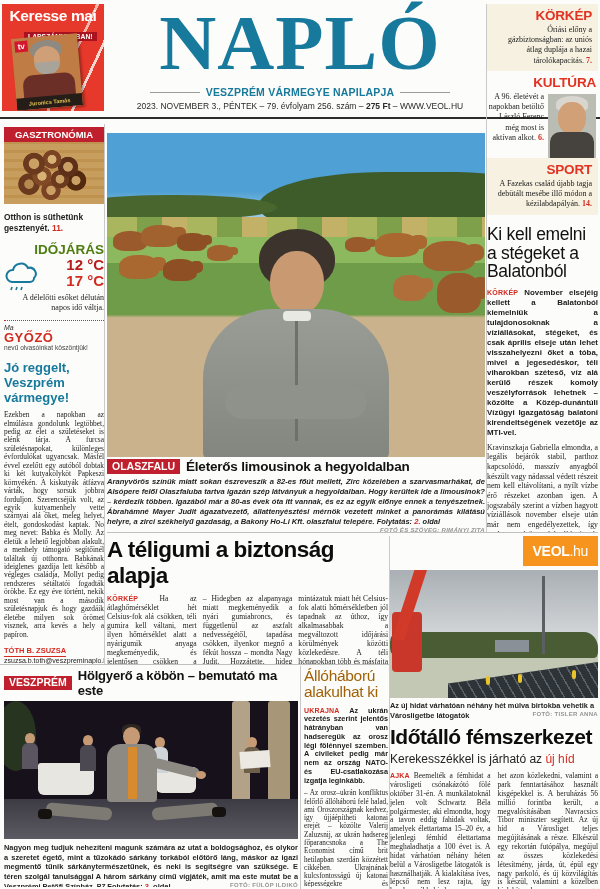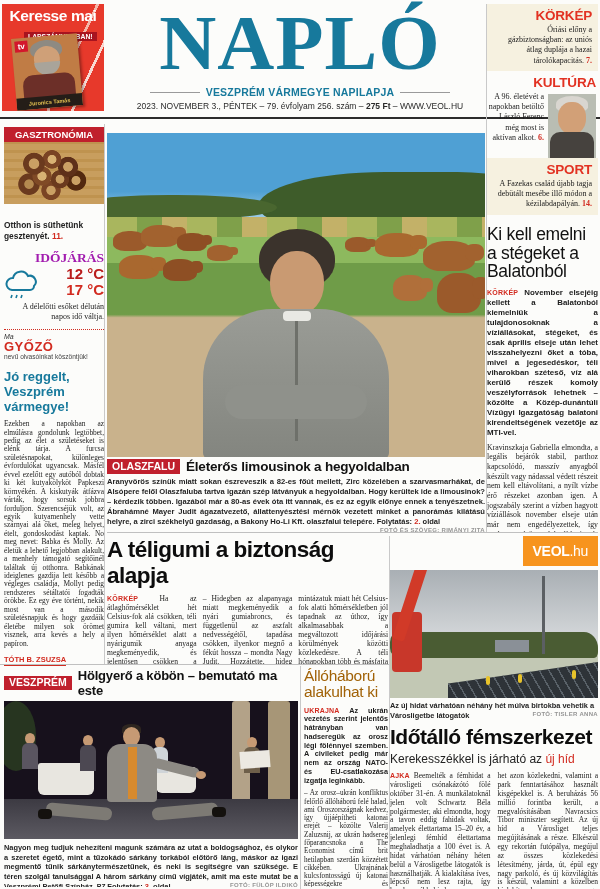--- a/index.html
+++ b/index.html
@@ -46,23 +46,23 @@
   .chestnuts{height:62px;background:
      radial-gradient(circle at 30% 35%,#caa064 0 6%,#6b3a1e 7% 13%,transparent 14%),
      radial-gradient(circle at 48% 28%,#d8b274 0 6%,#7a4424 7% 13%,transparent 14%),
      radial-gradient(circle at 64% 40%,#caa064 0 6%,#5e3019 7% 13%,transparent 14%),
      radial-gradient(circle at 38% 55%,#d8b274 0 6%,#804a26 7% 13%,transparent 14%),
      radial-gradient(circle at 56% 60%,#caa064 0 6%,#6b3a1e 7% 13%,transparent 14%),
      radial-gradient(circle at 72% 62%,#caa064 0 5%,#53290f 6% 12%,transparent 13%),
      radial-gradient(circle at 25% 68%,#b58a50 0 5%,#6b3a1e 6% 12%,transparent 13%),
      radial-gradient(circle at 47% 78%,#caa064 0 6%,#7a4424 7% 13%,transparent 14%),
      repeating-linear-gradient(0deg,#c89e5e 0 6px,#bf934f 6px 9px);}
-  .gaszt-teaser{font-weight:bold;font-size:8.4px;line-height:1.3;margin-top:16px;color:#222;}
+  .gaszt-teaser{font-weight:bold;font-size:8.4px;line-height:1.3;margin-top:8px;color:#222;}
   .weather{margin-top:8px;position:relative;}
-  .weather-title{text-align:right;font-weight:bold;font-size:13.5px;color:#a21caf;font-family:Liberation Serif, serif;}
+  .weather-title{text-align:right;font-weight:bold;font-size:13.5px;color:#4d7c0f;}
   .temp1{text-align:right;font-weight:bold;font-size:15px;color:#b91c1c;line-height:1.1;}
   .temp2{text-align:right;font-weight:bold;font-size:15px;color:#d22b20;line-height:1.1;}
   .cloud-ic{position:absolute;left:0;top:20px;}
   .forecast{font-family:"Liberation Serif",serif;font-size:8px;text-align:right;margin-top:3px;line-height:1.25;}
   .nameday{margin-top:7px;border-top:1px dotted #d22b20;padding-top:3px;}
   .ma{font-size:7px;font-style:italic;color:#333;}
   .nd-name{color:#d22b20;font-weight:bold;font-size:13px;letter-spacing:.5px;line-height:1.05;}
   .nd-text{font-size:6.6px;color:#444;}
   .op-title{color:#17799c;font-weight:bold;font-size:13px;line-height:1.12;margin-top:10px;}
   .op-body{font-family:"Liberation Serif",serif;font-size:7.4px;line-height:1.14;text-align:justify;margin-top:6px;}
@@ -83,21 +83,21 @@
   .w-hair{position:absolute;left:152px;top:96px;width:76px;height:60px;background:#3b332c;border-radius:50% 50% 45% 45%;}
   .w-face{position:absolute;left:163px;top:118px;width:54px;height:64px;background:#c99a72;border-radius:48%;}
   .w-torso{position:absolute;left:96px;top:176px;width:186px;height:150px;border-radius:70px 70px 6px 6px;
      background:linear-gradient(#9a9c96,#83857f);}
   .w-collar{position:absolute;left:176px;top:178px;width:28px;height:10px;background:#e9e9e4;border-radius:4px;}
   .w-zip{position:absolute;left:188px;top:188px;width:3px;height:120px;background:#6e706a;}
   .w-arms{position:absolute;left:118px;top:252px;width:142px;height:34px;background:#8f918b;border-radius:18px;}
 
   .photo-label-row{display:flex;align-items:center;gap:6px;margin-top:2px;}
   .photo-headline{font-weight:bold;font-size:13.5px;color:#111;letter-spacing:-.2px;}
-  .photo-caption{font-weight:bold;font-size:7.6px;line-height:1.32;text-align:justify;color:#242424;margin-top:3px;}
+  .photo-caption{font-weight:bold;font-size:7.6px;line-height:1.32;text-align:justify;color:#242424;margin-top:3px;font-style:italic;}
 
   
   .teligumi{left:107px;top:537px;width:281px;height:128px;overflow:hidden;}
   .tg-headline{font-weight:bold;font-size:22.5px;letter-spacing:-.5px;color:#0d0d0d;}
   .tg-cols{display:flex;gap:6px;margin-top:6px;}
   .tg-col{flex:1;font-family:"Liberation Serif",serif;font-size:7.6px;line-height:1.18;text-align:justify;}
 
   
   .rightcol{left:487px;top:4px;width:111px;height:529px;overflow:hidden;}
   .kultura{padding:4px 2px 0 0;display:flex;gap:3px;}

